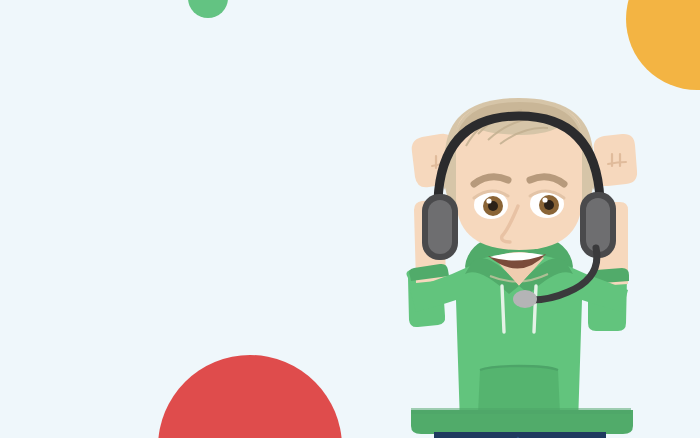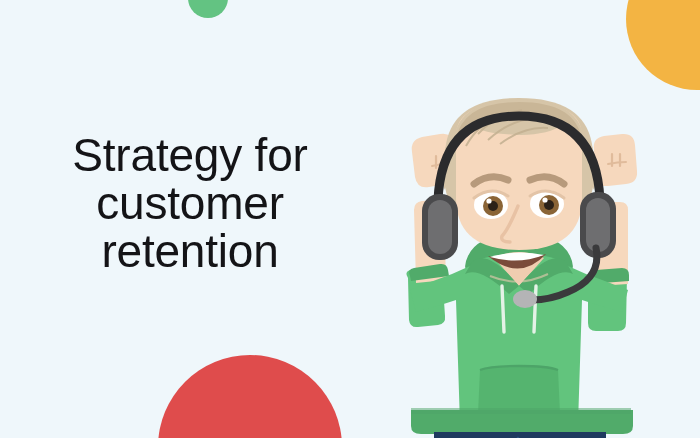--- a/index.html
+++ b/index.html
@@ -52,23 +52,20 @@
 </style>
 </head>
 <body>
 
 <div id="slide">
 
   <div class="deco" id="deco-green"></div>
   <div class="deco" id="deco-orange"></div>
   <div class="deco" id="deco-red"></div>
 
-  <div id="headline">Strategy for
-customer
-retention</div>
 
   <div id="character">
     <svg width="300" height="358" viewBox="0 0 300 358" xmlns="http://www.w3.org/2000/svg">
 
       <g>
 
         <path d="M38 198 q-4 -6 2 -8 l24 -4 q7 -1 8 6 l3 44 q1 8 -7 9 l-20 2 q-8 1 -9 -7 z" fill="#62c47d"></path>
 
         <path d="M44 130 q0 -8 8 -9 l14 -1 q8 0 8 8 l2 72 -30 3 z" fill="#f6d8bd"></path>
 

